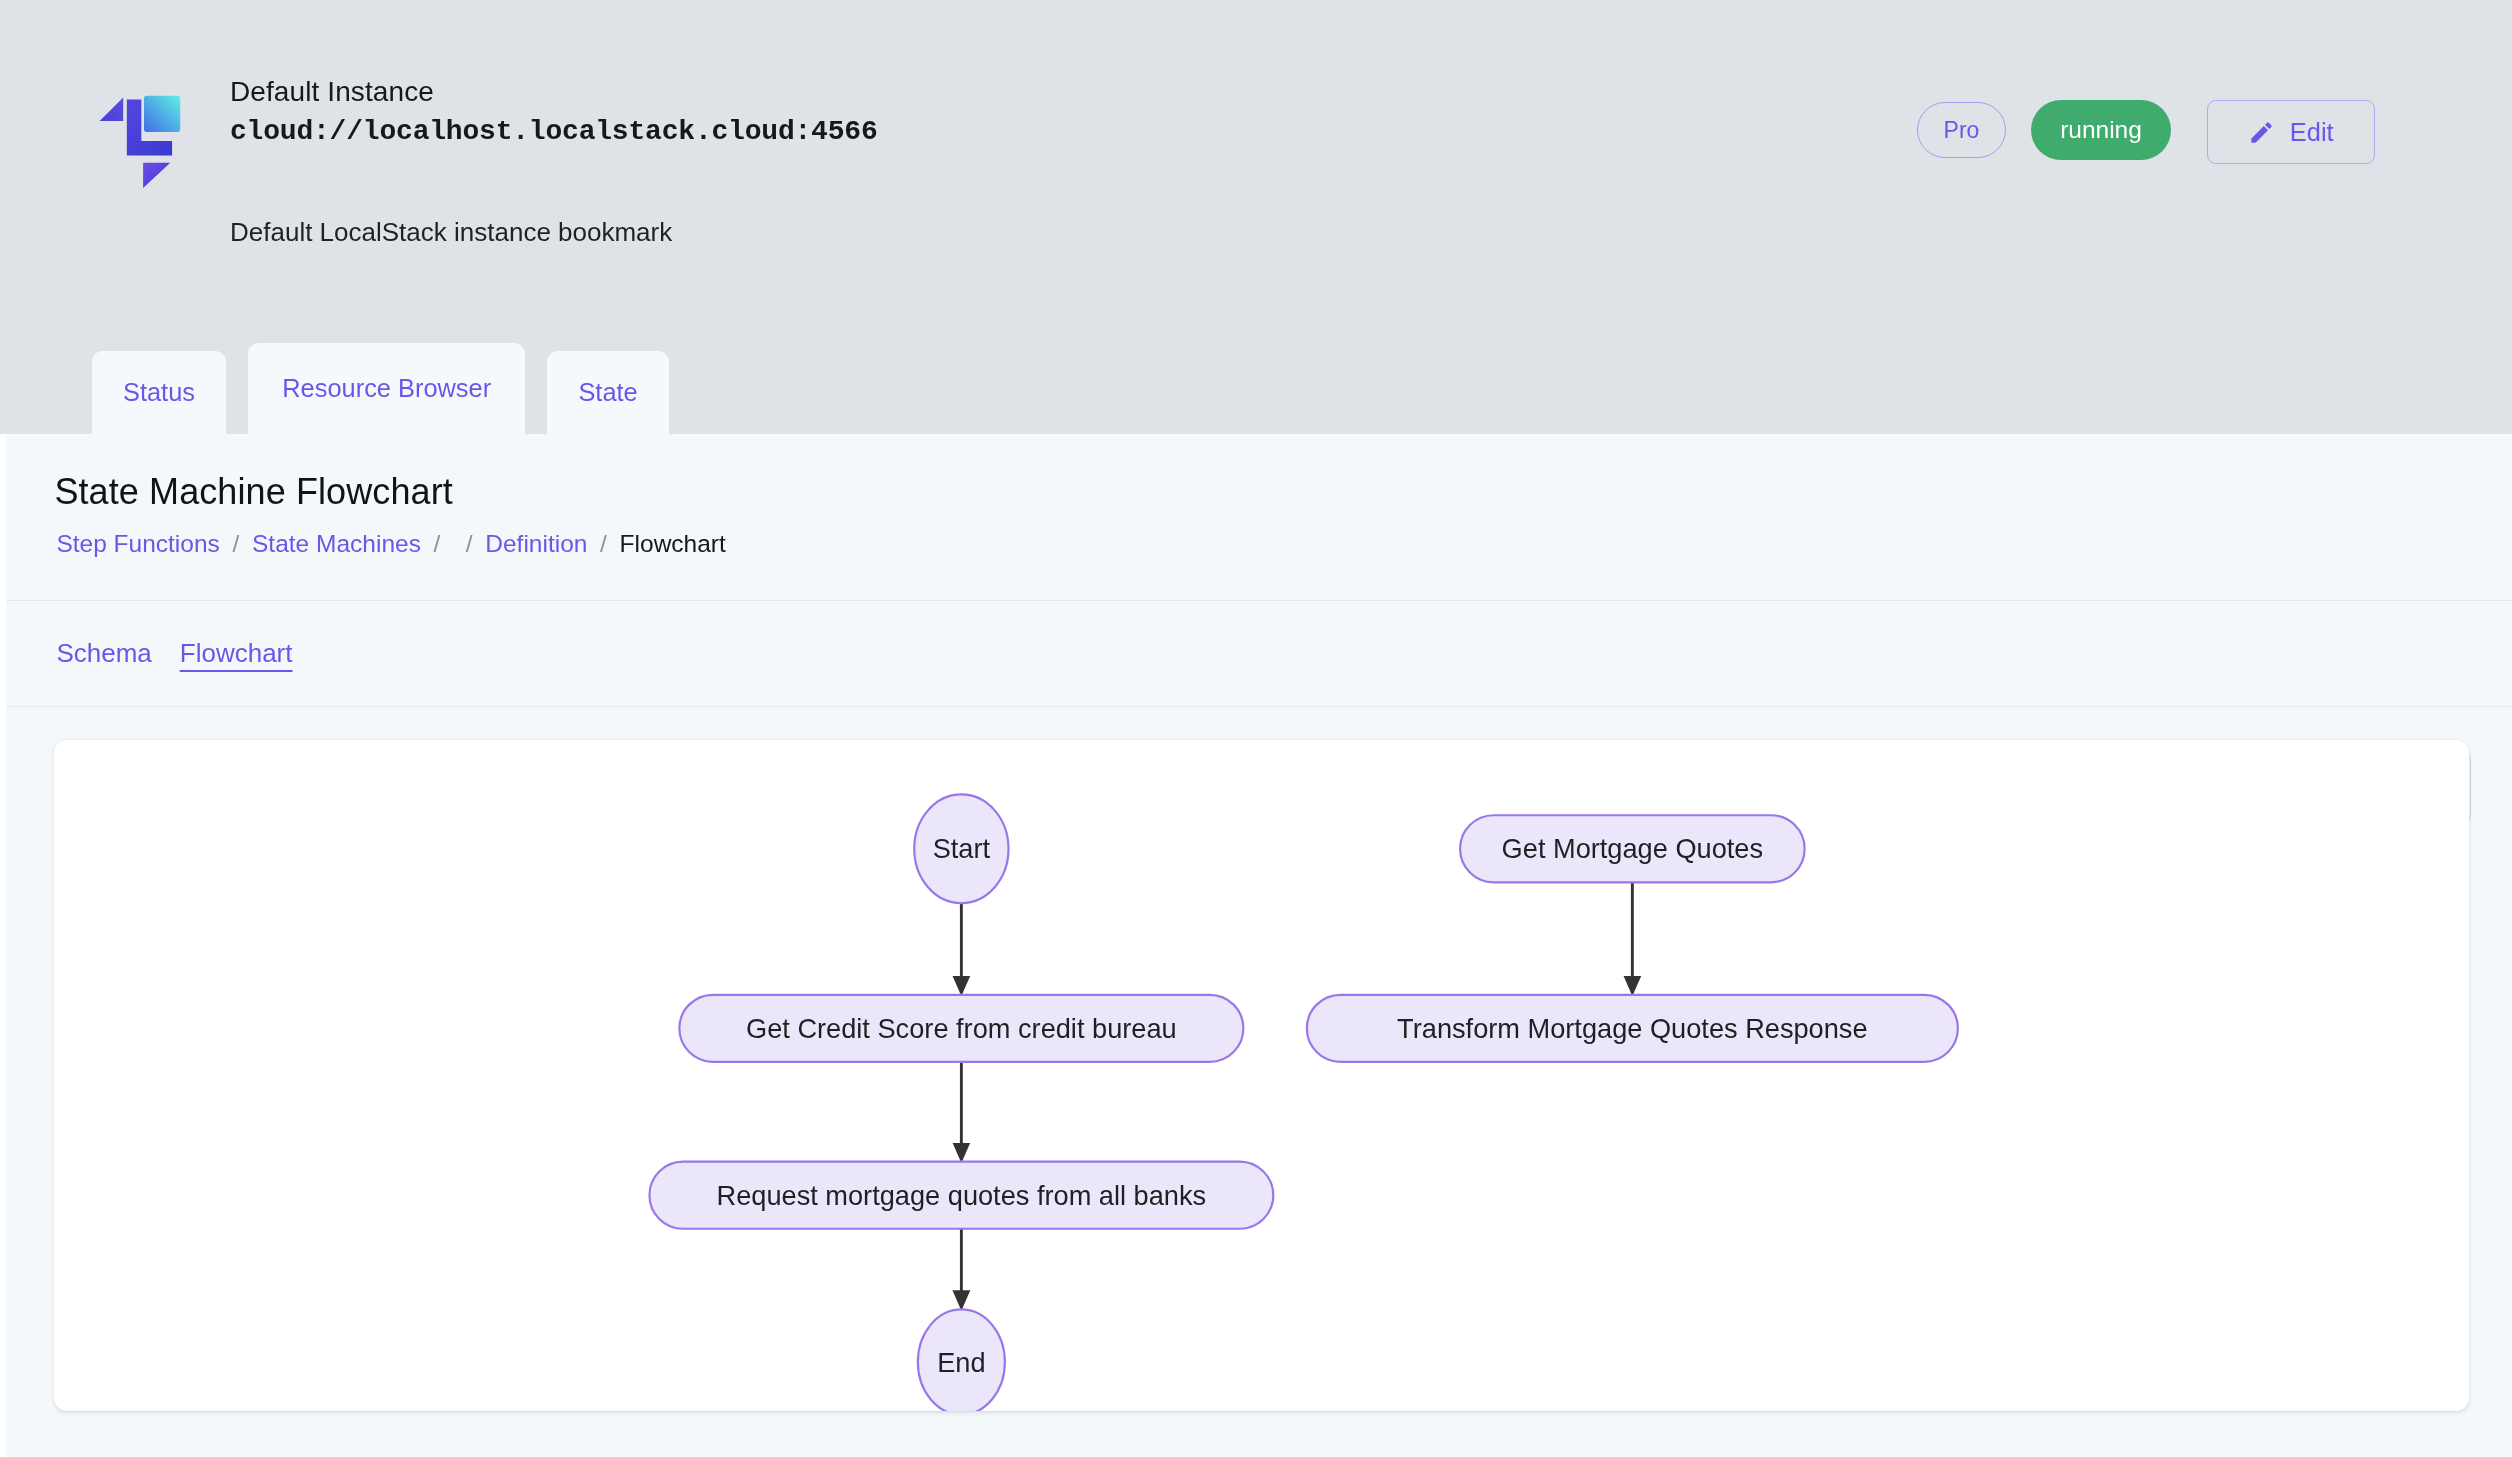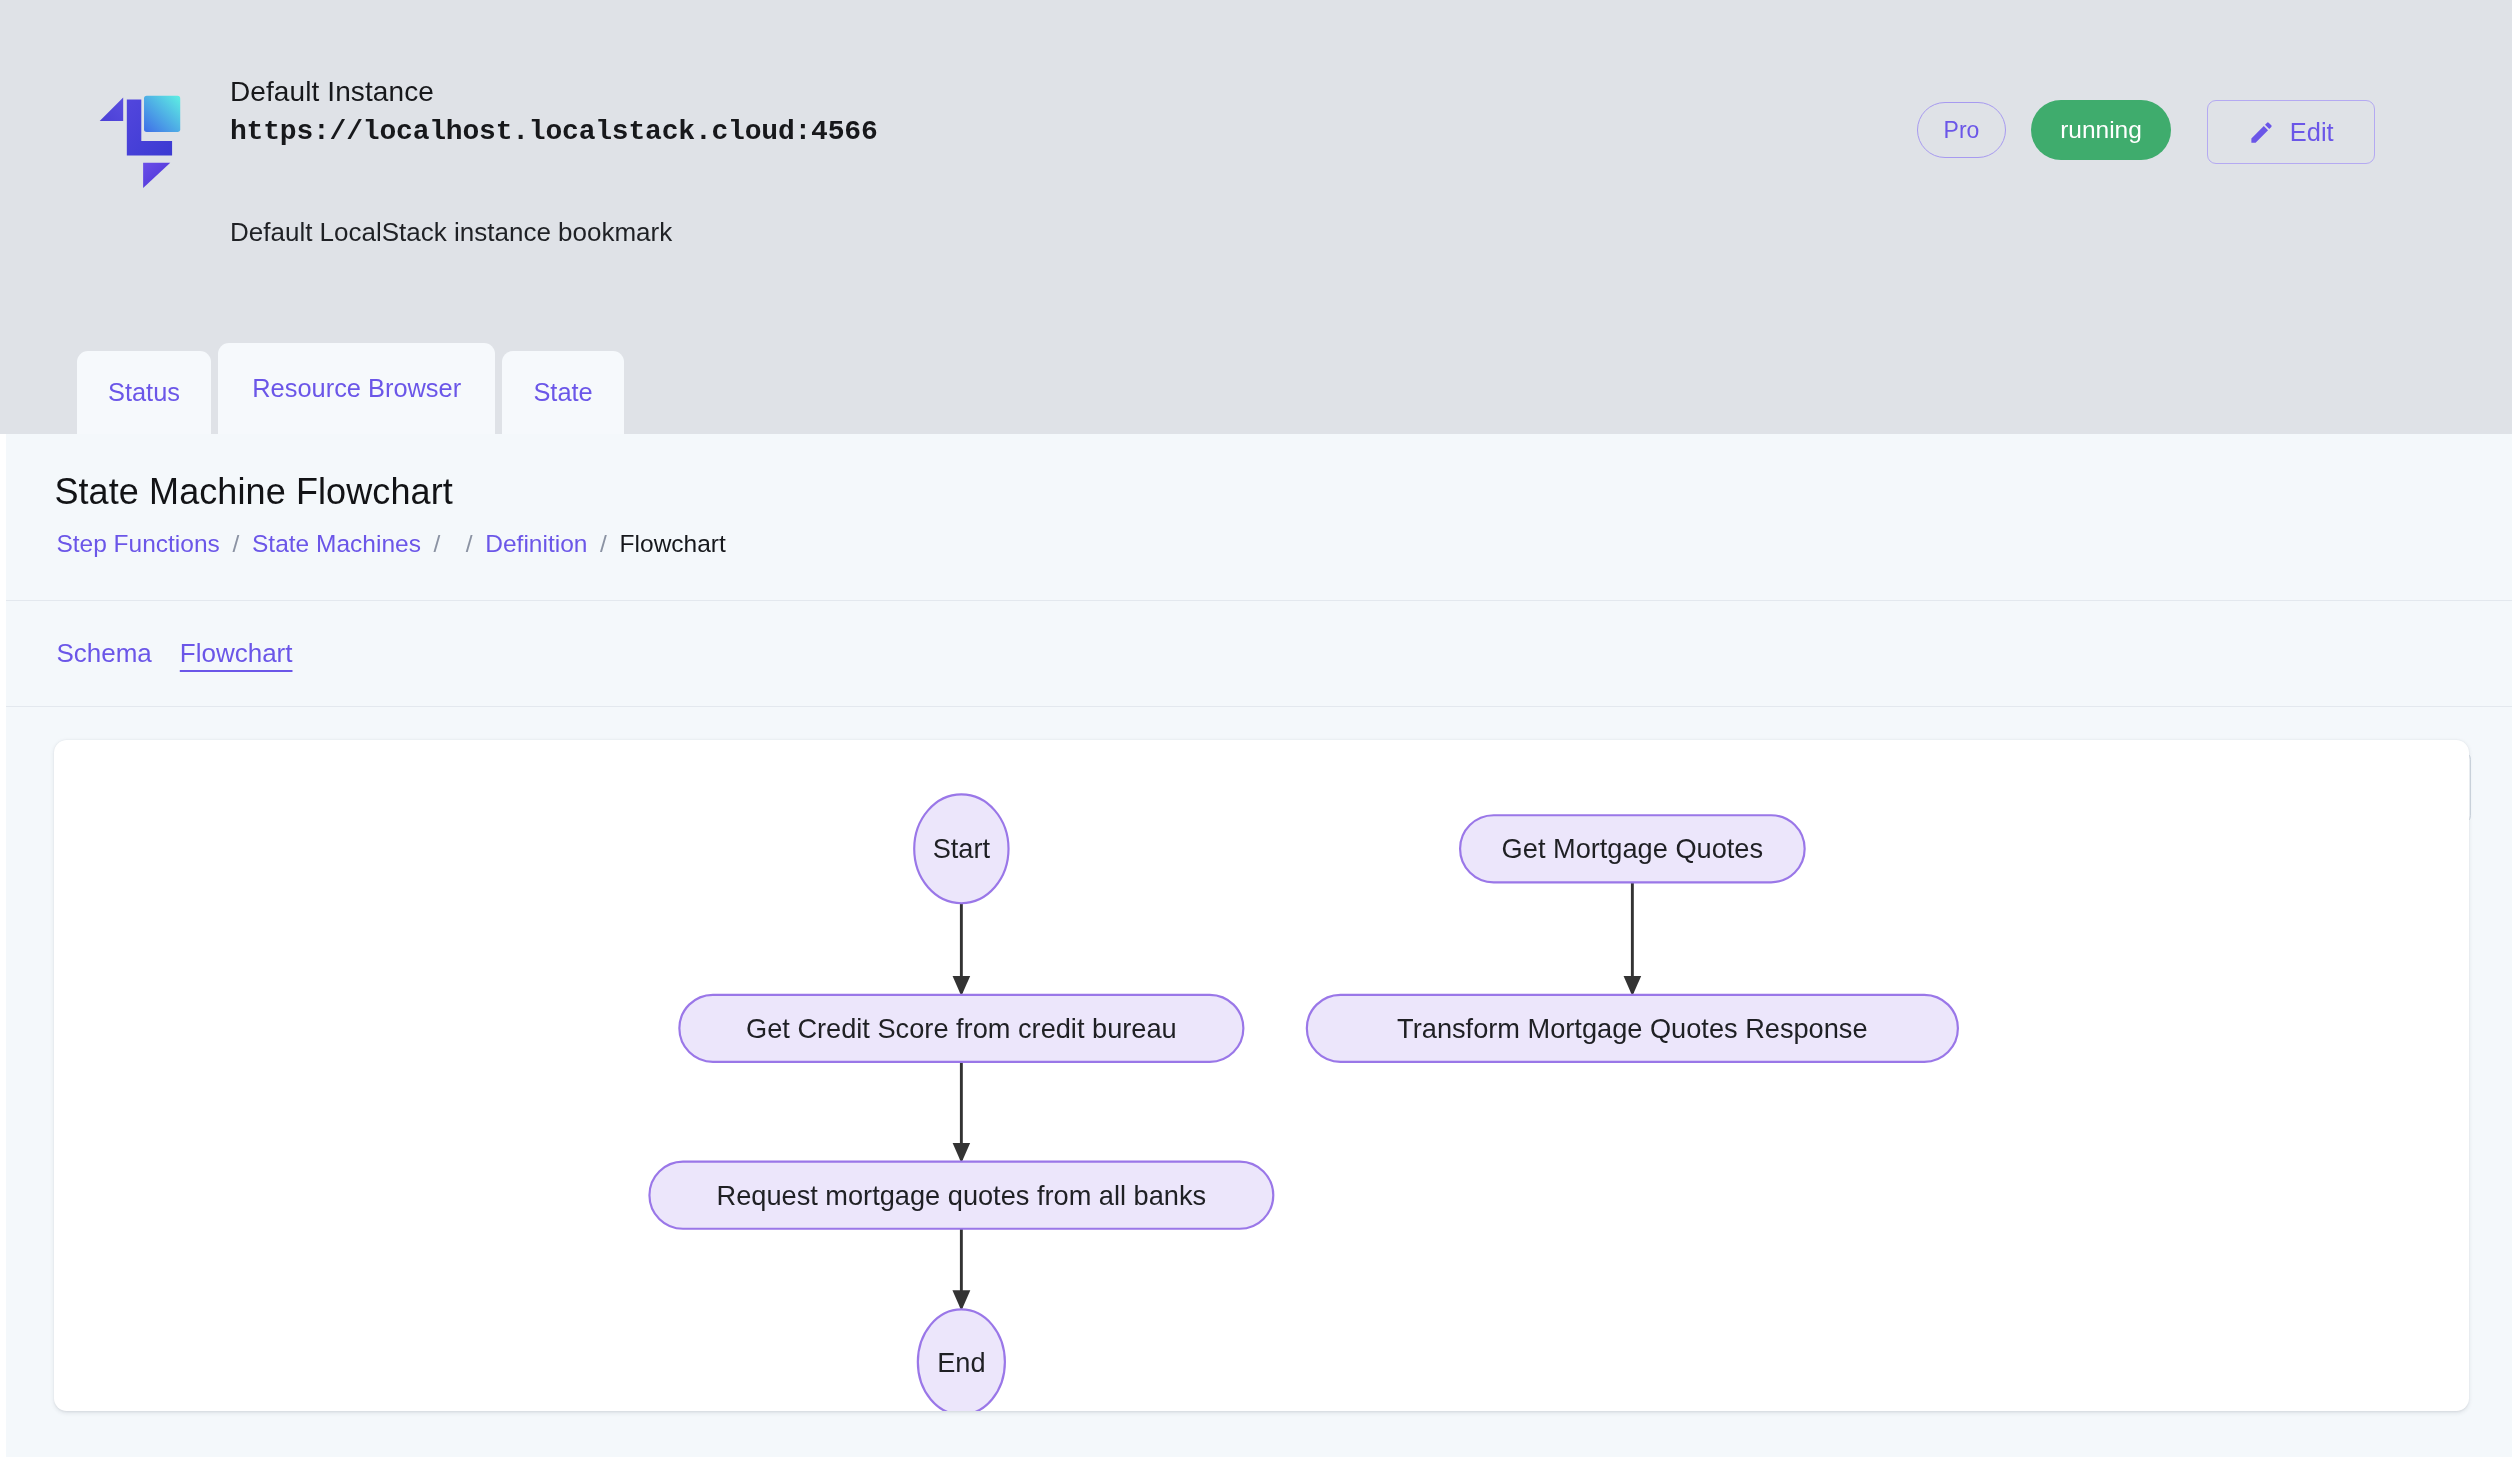--- a/index.html
+++ b/index.html
@@ -114,20 +114,21 @@
     font-size: 25.4px;
     color: #6b56e8;
     display: flex;
     align-items: center;
     justify-content: center;
     padding: 0 31px;
     height: 83px;
     box-sizing: border-box;
     cursor: pointer;
     white-space: nowrap;
+    margin-left: 15px;
   }
   .tab.active {
     height: 91px;
     background: #f6f9fc;
     padding: 0 34px;
   }
   .tab.active .tab-label {
     text-underline-offset: 7.3px;
     text-decoration-thickness: 2.3px;
   }
@@ -286,21 +287,21 @@
         </defs>
         <path d="M14 42 L40 16 L40 42 Z" fill="url(#lg1)"></path>
         <rect x="63" y="14" width="40" height="40" rx="3" fill="url(#lg2)"></rect>
         <path d="M44 18 H60 V64 H94 V80 H44 Z" fill="url(#lg3)"></path>
         <path d="M62 88 L92 88 L62 116 Z" fill="url(#lg4)"></path>
       </svg>
     </div>
 
     <div class="hdr-text">
       <div class="hdr-title">Default Instance</div>
-      <div class="hdr-url">https://localhost.localstack.cloud:4566</div>
+      <div class="hdr-url">cloud://localhost.localstack.cloud:4566</div>
     </div>
     <div class="hdr-desc">Default LocalStack instance bookmark</div>
 
     <div class="chip-pro">
       <span>Pro</span>
     </div>
 
     <div class="chip-running">
       <span>running</span>
     </div>

